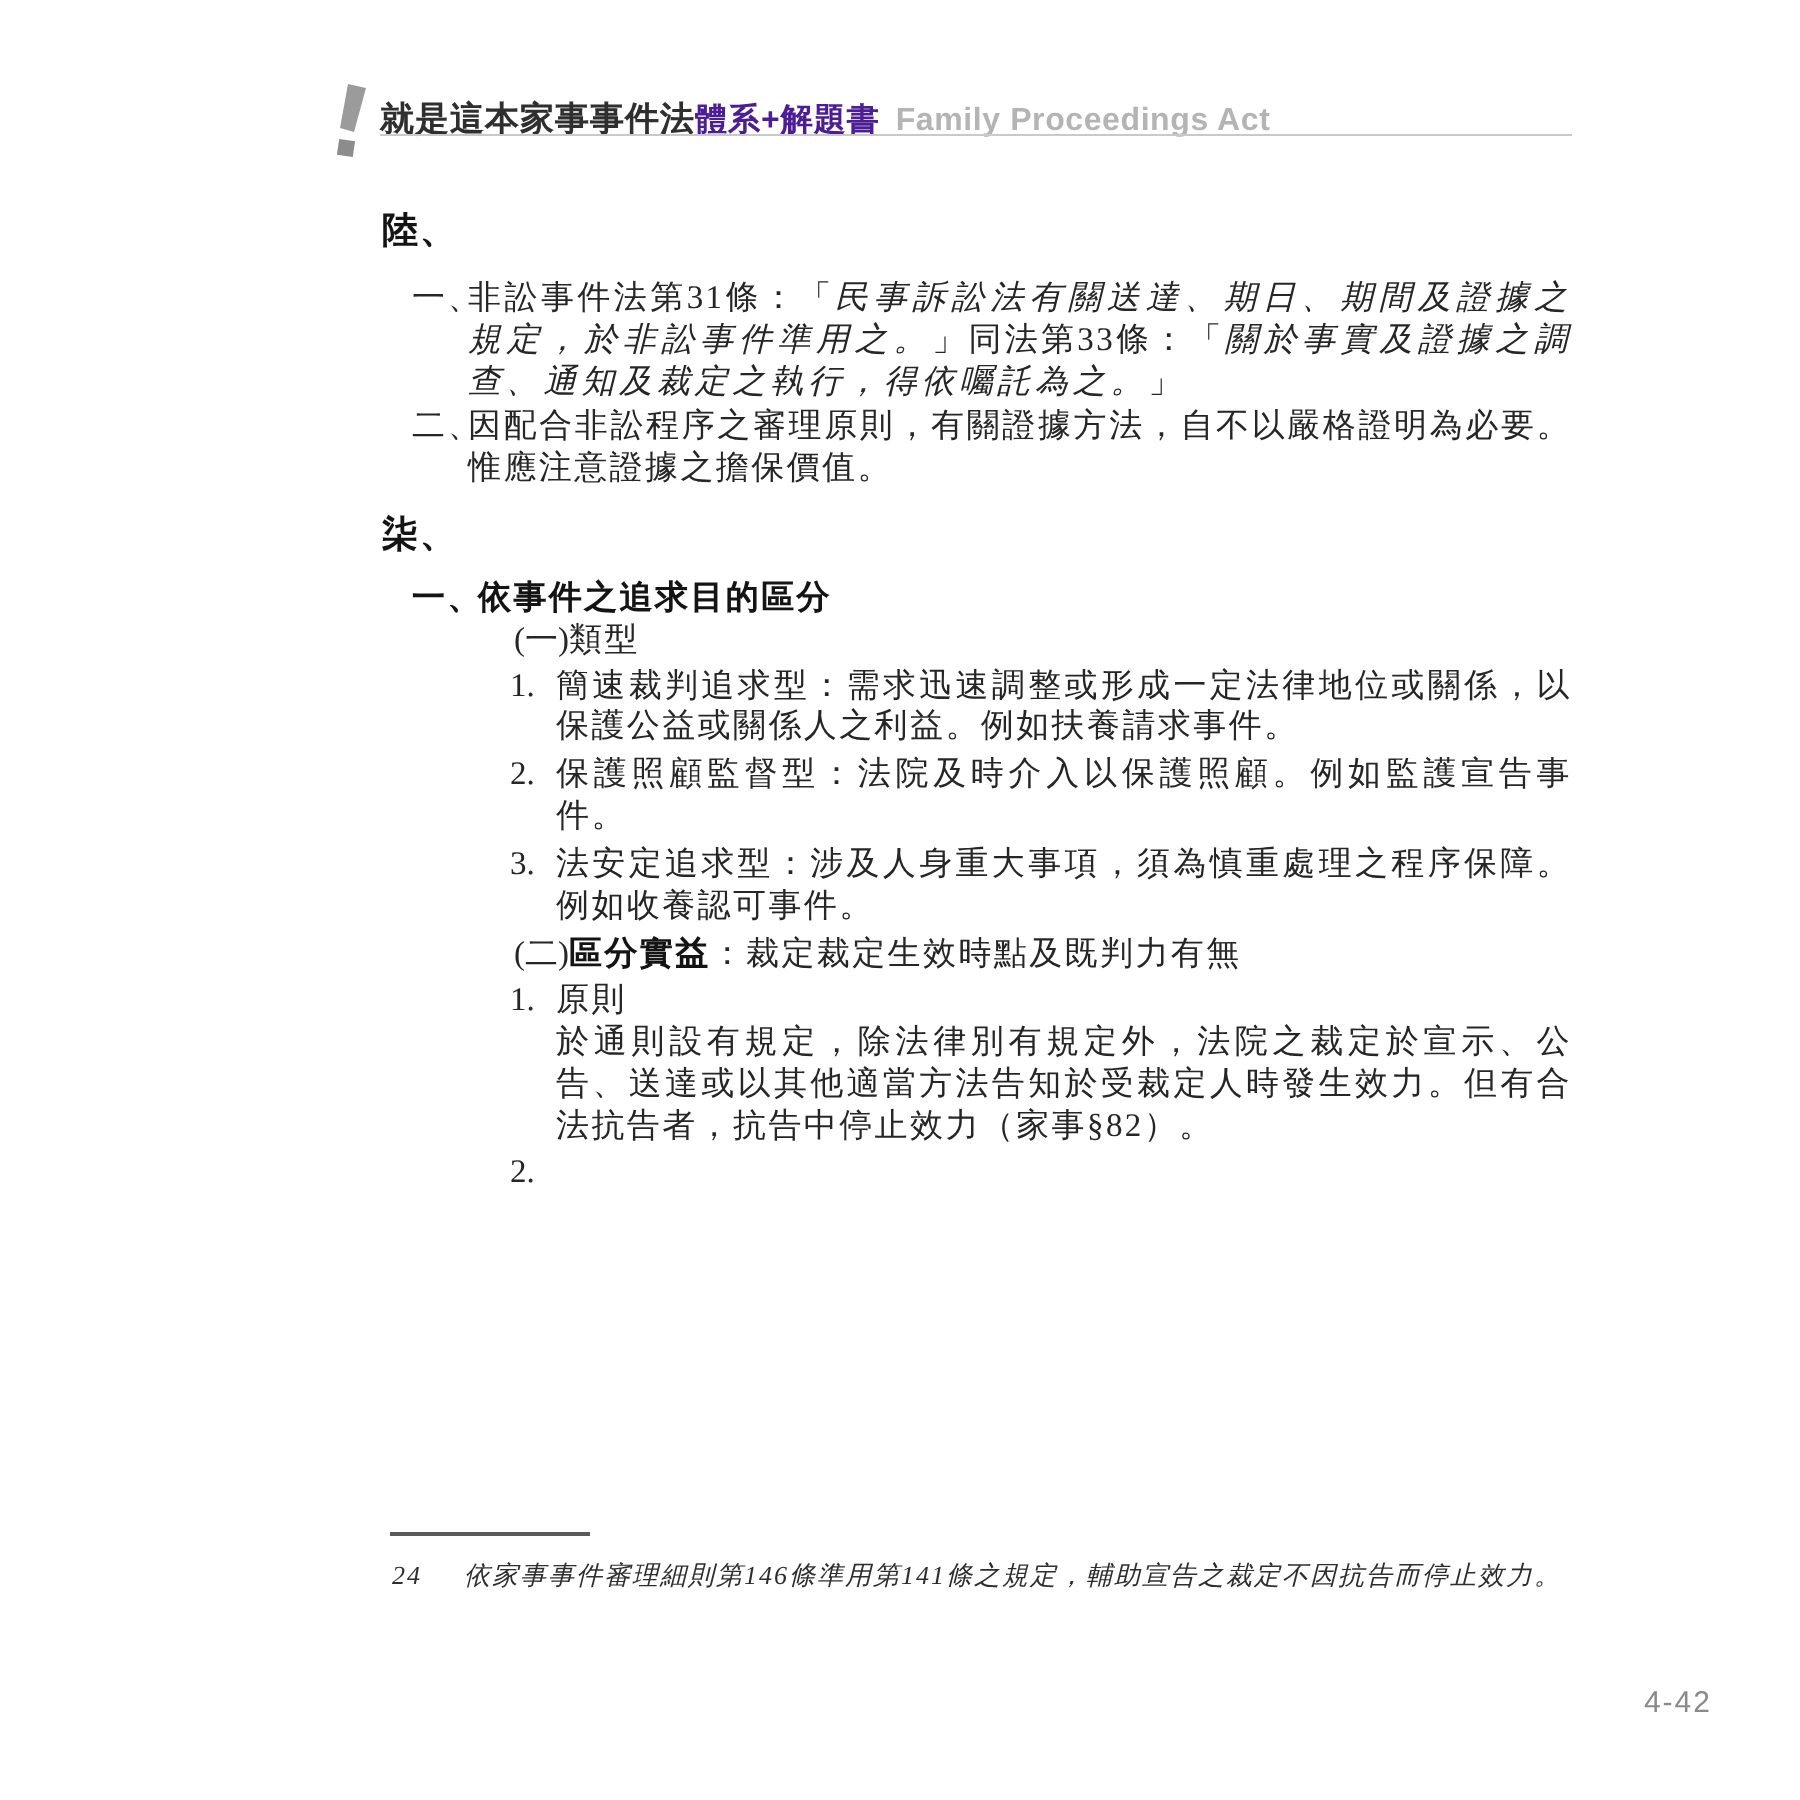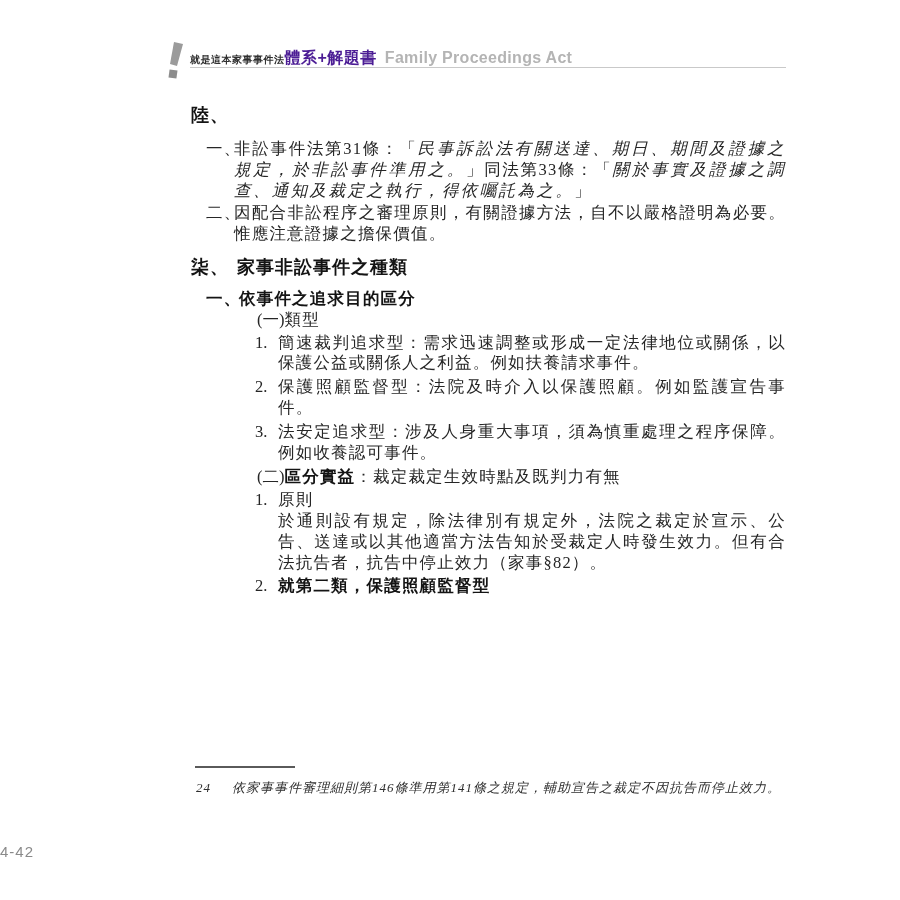--- a/index.html
+++ b/index.html
@@ -5,21 +5,21 @@
   html,body{margin:0;padding:0;}
   body{
     width:900px;height:900px;background:#ffffff;position:relative;overflow:hidden;
     font-family:"Liberation Serif","DejaVu Serif",serif;color:#262626;
   }
   
   .hdr{position:absolute;left:164px;top:40px;width:640px;height:40px;}
   .hdr-icon{position:absolute;left:0;top:2px;width:22px;height:40px;}
   .hdr-titles{position:absolute;left:26px;top:8px;white-space:nowrap;
     font-family:"Liberation Sans","DejaVu Sans",sans-serif;}
-  .t-zh{font-weight:bold;font-size:10px;color:#2f2f2f;letter-spacing:0.5px;}
+  .t-zh{font-weight:bold;font-size:17px;color:#2f2f2f;letter-spacing:0.5px;}
   .t-sub{font-weight:bold;font-size:16px;color:#4c1d95;letter-spacing:0.5px;}
   .t-en{font-weight:bold;font-size:16px;color:#b4b4b4;letter-spacing:0.3px;margin-left:8px;}
   .hdr-rule{position:absolute;left:26px;top:27px;width:596px;height:1px;background:#c9c9c9;}
   
   .content{position:absolute;left:191px;top:103px;width:595px;
     font-size:16.5px;line-height:20.8px;letter-spacing:1.2px;}
   .just{text-align:justify;text-justify:inter-character;}
   .h1{display:flex;gap:8px;font-size:18px;line-height:24px;font-weight:bold;color:#141414;
       margin:0 0 12px 0;letter-spacing:1px;}
   .h1.qi{margin-top:10px;margin-bottom:10px;}
@@ -39,21 +39,21 @@
   .quote{font-style:italic;letter-spacing:2.4px;}
   sup.fnref{font-size:10px;letter-spacing:0;position:relative;top:-1px;}
   
   .fnblock{position:absolute;left:191px;top:766px;width:595px;}
   .fn-rule{width:100px;height:2px;background:#5a5a5a;margin-left:4px;}
   .fn-body{position:relative;margin-top:9px;padding-left:41px;
     font-size:13px;line-height:21px;letter-spacing:1px;font-style:italic;color:#2e2e2e;
     text-align:justify;text-justify:inter-character;}
   .fn-mark{position:absolute;left:5px;top:0;font-style:italic;}
   
-  .pgnum{position:absolute;left:0;top:843px;width:856px;text-align:left;
+  .pgnum{position:absolute;left:0;top:843px;width:856px;text-align:right;
     font-family:"Liberation Sans","DejaVu Sans",sans-serif;
     font-size:15px;color:#8a8a8a;letter-spacing:1px;}
 </style>
 </head>
 <body>
 
 <div class="hdr">
   <svg class="hdr-icon" viewBox="0 0 22 40" width="22" height="40">
     <polygon points="10,0 19,2 13,24 6,22" fill="#9b9b9b"></polygon>
     <rect x="5" y="28" width="8" height="8" fill="#8c8c8c" transform="rotate(8 9 32)"></rect>
@@ -74,21 +74,20 @@
     <div class="bitem just">
       <span class="bmark">一、</span><span>非訟事件法第31條：「</span><span class="quote">民事訴訟法有關送達、期日、期間及證據之規定，於非訟事件準用之。</span><span>」同法第33條：「</span><span class="quote">關於事實及證據之調查、通知及裁定之執行，得依囑託為之。</span><span>」</span>
     </div>
     <div class="bitem just">
       <span class="bmark">二、</span><span>因配合非訟程序之審理原則，有關證據方法，自不以嚴格證明為必要。惟應注意證據之擔保價值。</span>
     </div>
   </div>
 
   <div class="h1 qi">
     <span>柒、</span>
-    <span>家事非訟事件之種類</span>
   </div>
 
   <div class="bhead">
     <span class="bmark">一、</span><span>依事件之追求目的區分</span>
   </div>
 
   <div class="prow">
     <span class="pmark">(一)</span><span>類型</span>
   </div>
 
@@ -109,21 +108,20 @@
   </div>
 
   <div class="nlist">
     <div class="nitem">
       <span class="nmark">1.</span>
       <div>原則</div>
       <div class="just">於通則設有規定，除法律別有規定外，法院之裁定於宣示、公告、送達或以其他適當方法告知於受裁定人時發生效力。但有合法抗告者，抗告中停止效力（家事§82）。</div>
     </div>
     <div class="nitem">
       <span class="nmark">2.</span>
-      <div class="ntitle-b">就第二類，保護照顧監督型</div>
     </div>
   </div>
 
 </div>
 
 <div class="fnblock">
   <div class="fn-rule"></div>
   <div class="fn-body">
     <span class="fn-mark">24</span><span>依家事事件審理細則第146條準用第141條之規定，輔助宣告之裁定不因抗告而停止效力。</span>
   </div>

